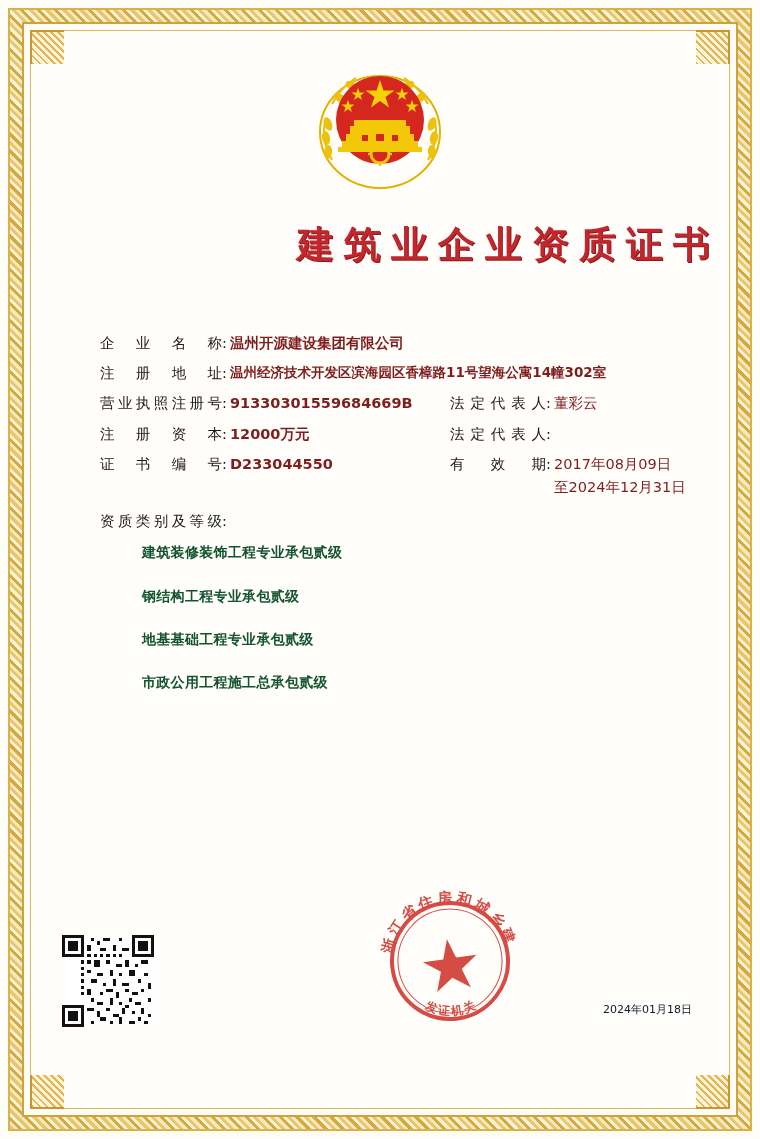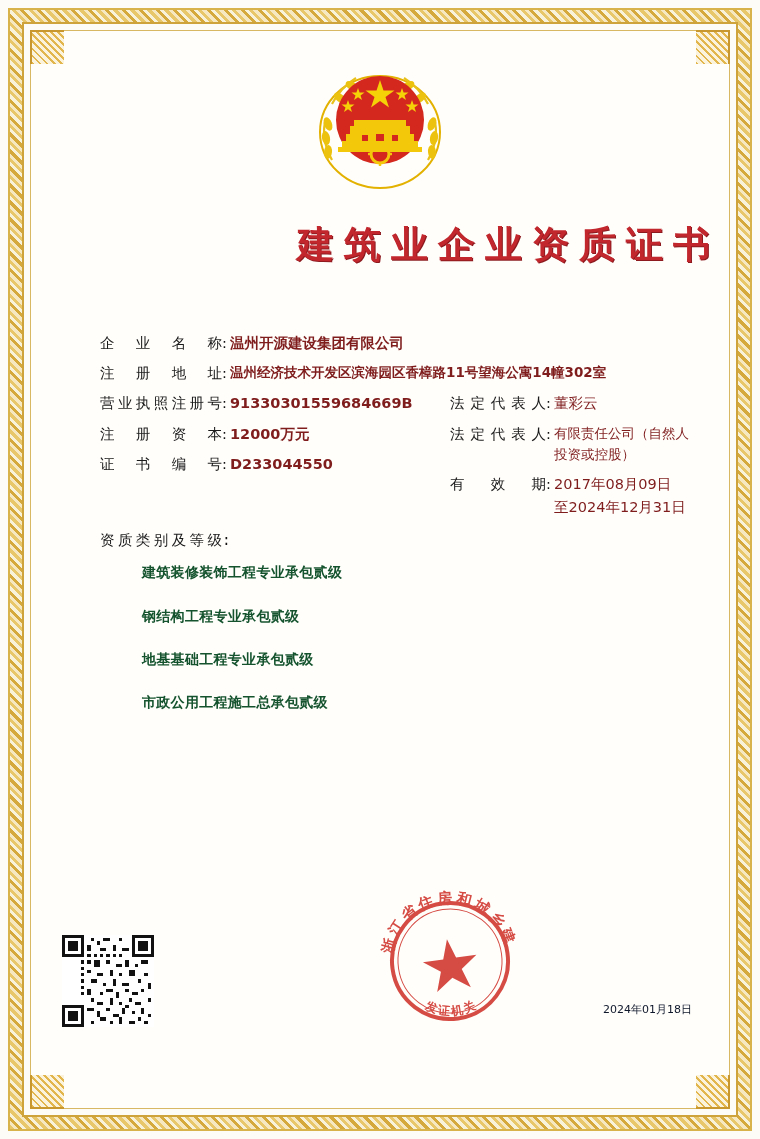--- a/index.html
+++ b/index.html
@@ -146,21 +146,20 @@
   .col-right .label { width: 96px; flex: 0 0 96px; }
   .col-right .value { font-weight: normal; }
 
   .stacked-val {
     display: block;
   }
 
   
   .qual-title {
     margin-top: 4px;
-    font-family: Liberation Mono, monospace;
   }
   .qual-list {
     margin: 8px 0 0 42px;
   }
   .qual-item {
     font-size: 14px;
     font-weight: bold;
     margin-bottom: 21px;
     letter-spacing: 0.3px;
     color: #14532d;
@@ -304,21 +303,20 @@
 
           <div class="row">
             <span class="label">法定代表人</span>
             <span class="colon">:</span>
             <span class="value">董彩云</span>
           </div>
 
           <div class="row">
             <span class="label">法定代表人</span>
             <span class="colon">:</span>
-            <span class="value small">有限责任公司（自然人投资或控股）</span>
           </div>
 
           <div class="row">
             <span class="label">有效期</span>
             <span class="colon">:</span>
             <span class="value">
               <span class="stacked-val">2017年08月09日</span>
               <span class="stacked-val">至2024年12月31日</span>
             </span>
           </div>

